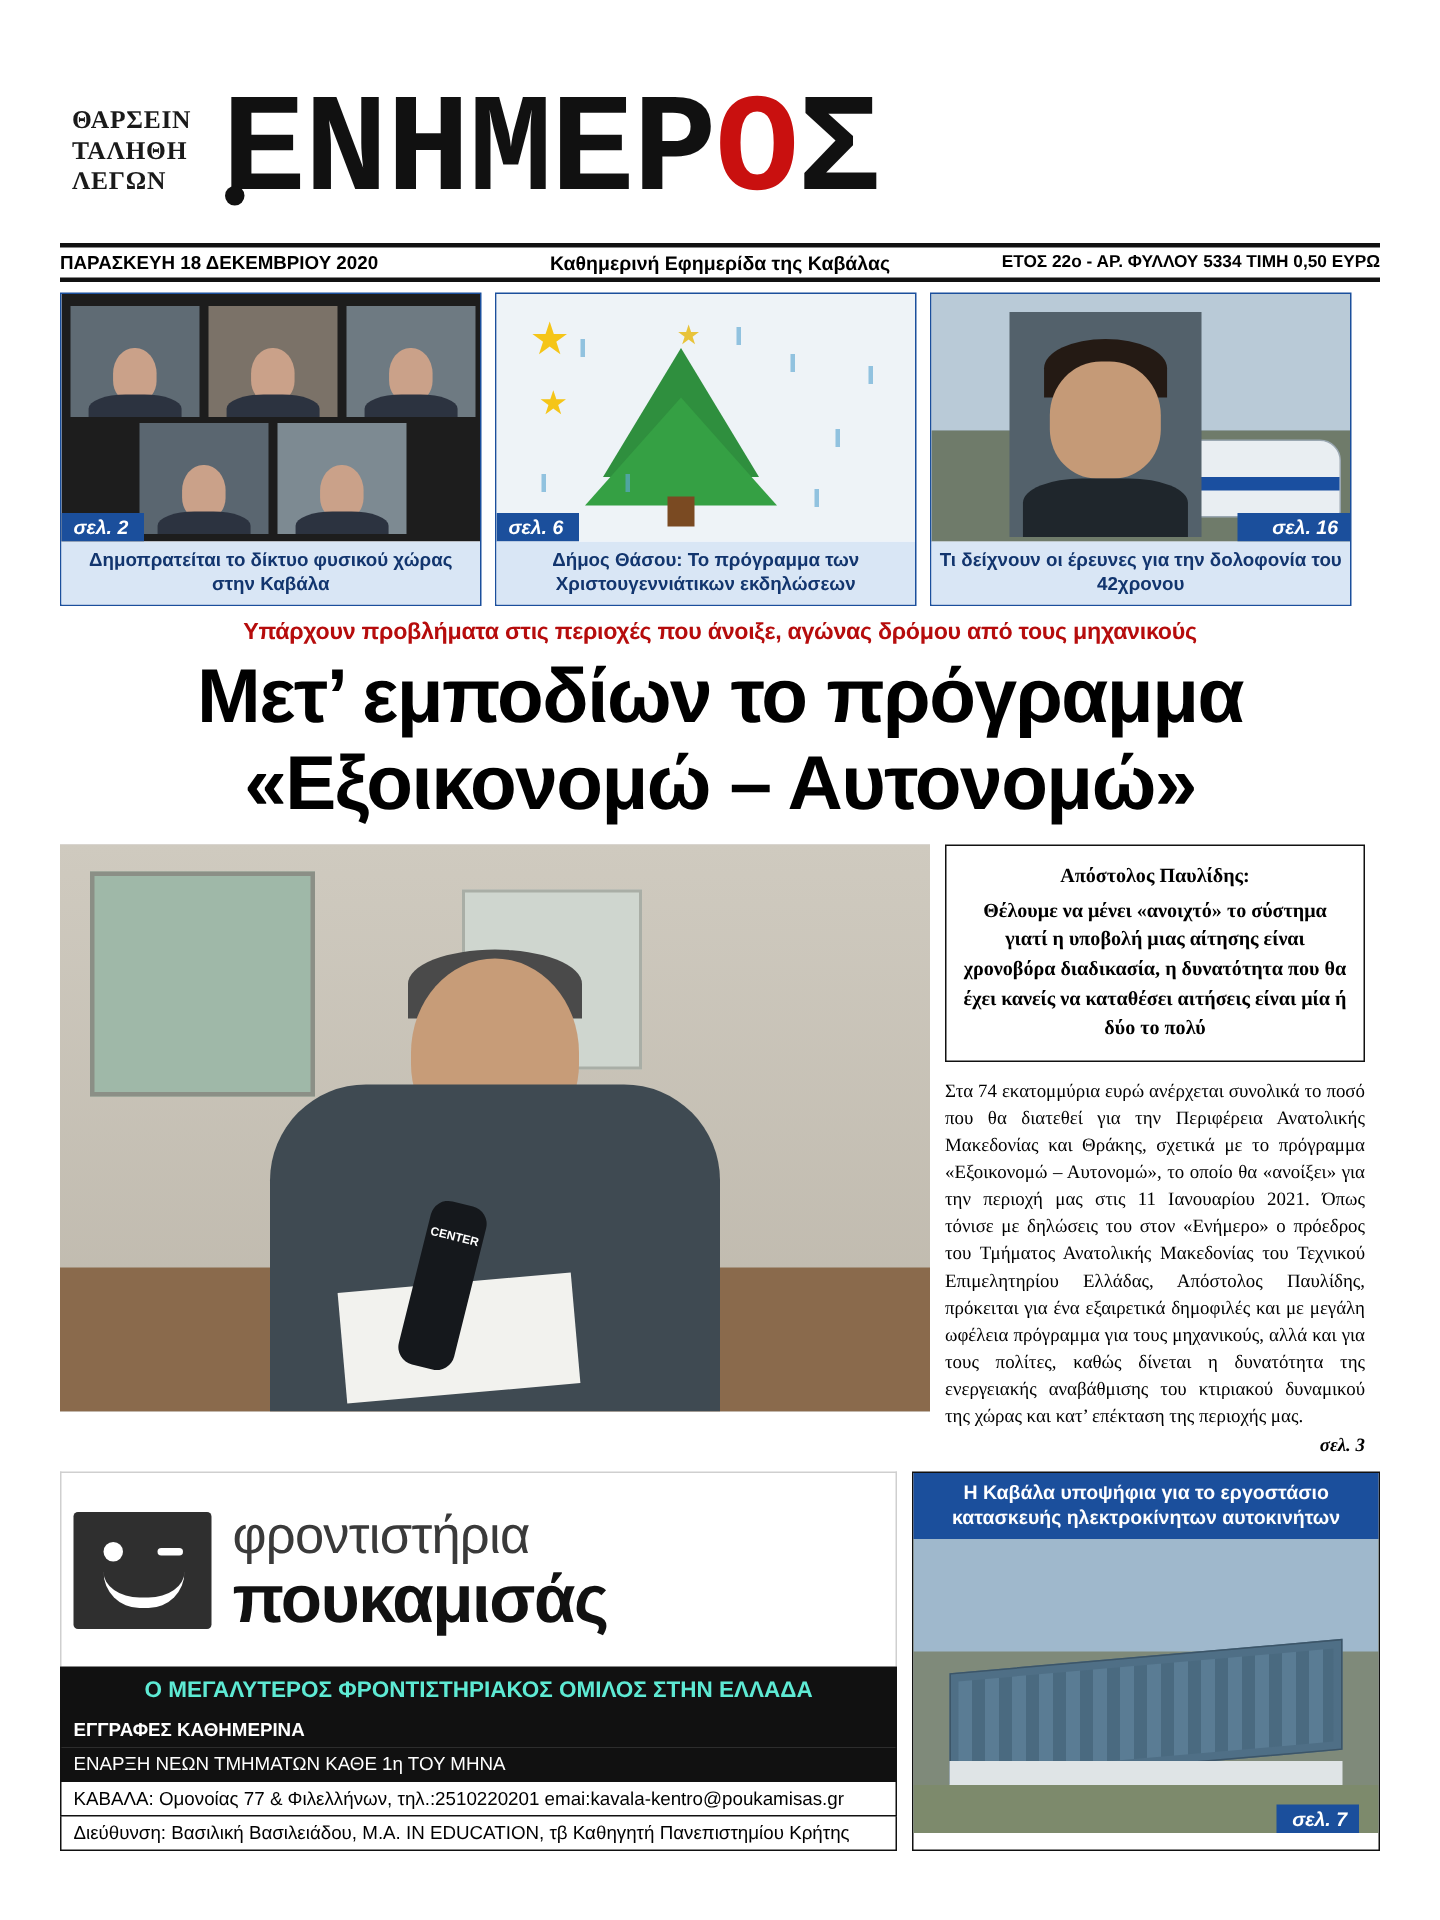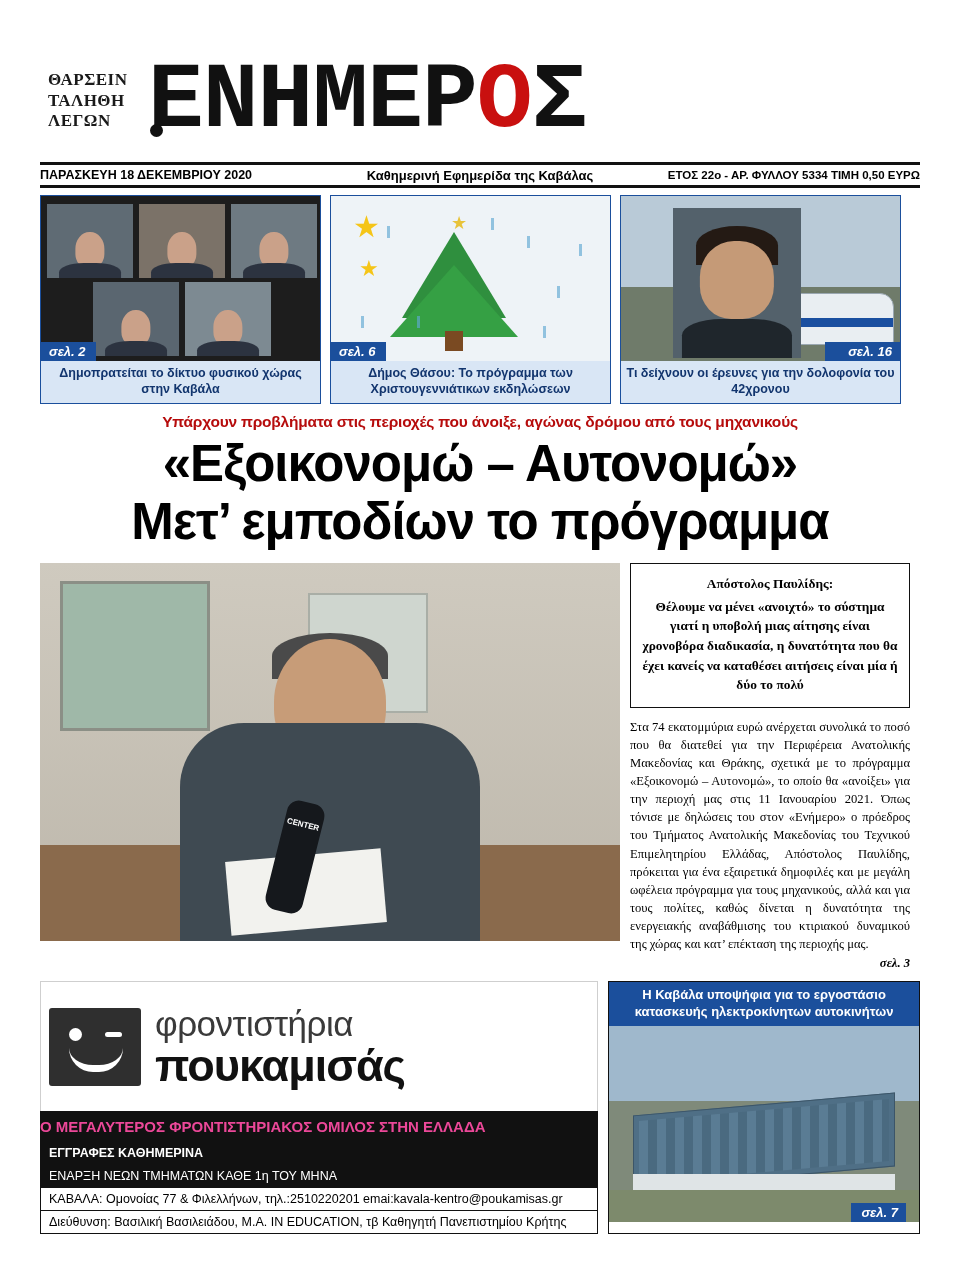--- a/index.html
+++ b/index.html
@@ -130,21 +130,21 @@
   .ad-row { margin:9px 40px 0 40px; display:flex; gap:10px; }
   .ad { width:580px; }
   .ad-top { background:#fff; border:1px solid #cfcfcf; border-bottom:none; height:130px; display:flex; align-items:center; padding:0 8px; }
   .ad-logo { width:92px; height:78px; background:#2f2f2f; position:relative; border-radius:3px; margin-right:14px; }
   .ad-logo .eyeL { position:absolute; left:20px; top:20px; width:13px; height:13px; background:#fff; border-radius:50%; }
   .ad-logo .eyeR { position:absolute; left:56px; top:24px; width:17px; height:5px; background:#fff; border-radius:3px; }
   .ad-logo .smile { position:absolute; left:20px; top:40px; width:54px; height:24px; border-bottom:7px solid #fff; border-radius:0 0 40px 40px; }
   .ad-names { line-height:1; }
   .ad-names .l1 { font-size:35px; color:#3a3a3a; font-weight:normal; letter-spacing:-.5px; }
   .ad-names .l2 { font-size:45px; color:#111; font-weight:bold; letter-spacing:-1px; margin-top:2px; }
-  .ad-strap { background:#111; color:#ec4899; font-weight:bold; font-size:15px; padding:7px 0; }
+  .ad-strap { background:#111; color:#5eead4; text-align:center; font-weight:bold; font-size:15px; padding:7px 0; }
   .ad-line { border:1px solid #111; border-top:none; font-size:12.5px; padding:4px 8px; }
   .ad-line.dark { background:#111; color:#fff; }
   .ad-line.bold { font-weight:bold; }
   .ad-line.center { }
 
   .promo { width:324px; border:1px solid #111; position:relative; }
   .promo .title { background:#1b4f9c; color:#fff; text-align:center; font-weight:bold; font-size:13px; line-height:1.3; padding:5px 4px; }
   .promo .pic { position:relative; height:196px; background:#7f8a7a; overflow:hidden; }
   .promo .pic .sky { position:absolute; inset:0 0 62% 0; background:#9fb8cc; }
   .promo .pic .roof { position:absolute; left:24px; right:24px; top:78px; height:74px; background:#4f6f86; transform:skewY(-5deg); border:1px solid #3c5568; }
@@ -246,22 +246,22 @@
             </div>
         </div>
         <div class="cap">σελ. 16</div>
       </div>
       <div class="txt">Τι δείχνουν οι έρευνες για την δολοφονία του 42χρονου</div>
     </div>
   </div>
 
   <div class="kicker">Υπάρχουν προβλήματα στις περιοχές που άνοιξε, αγώνας δρόμου από τους μηχανικούς</div>
   <div class="headline">
+    <div>Μετ’ εμποδίων το πρόγραμμα</div>
     <div>«Εξοικονομώ – Αυτονομώ»</div>
-    <div>Μετ’ εμποδίων το πρόγραμμα</div>
   </div>
 
   <div class="body-row">
     <div class="main-photo">
       <div class="mp-wall"></div>
       <div class="mp-window"></div>
       <div class="mp-window2"></div>
       <div class="mp-table"></div>
       <div class="mp-hair"></div>
       <div class="mp-head"></div>

